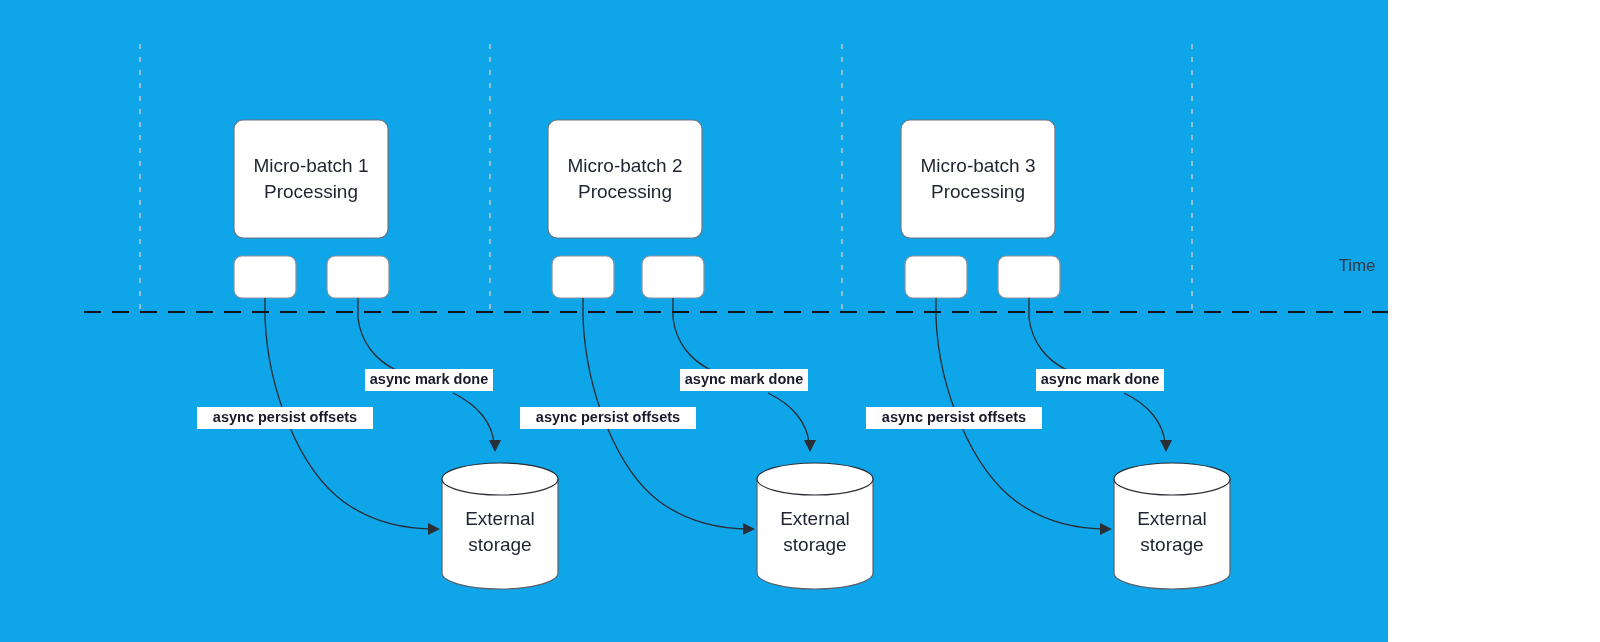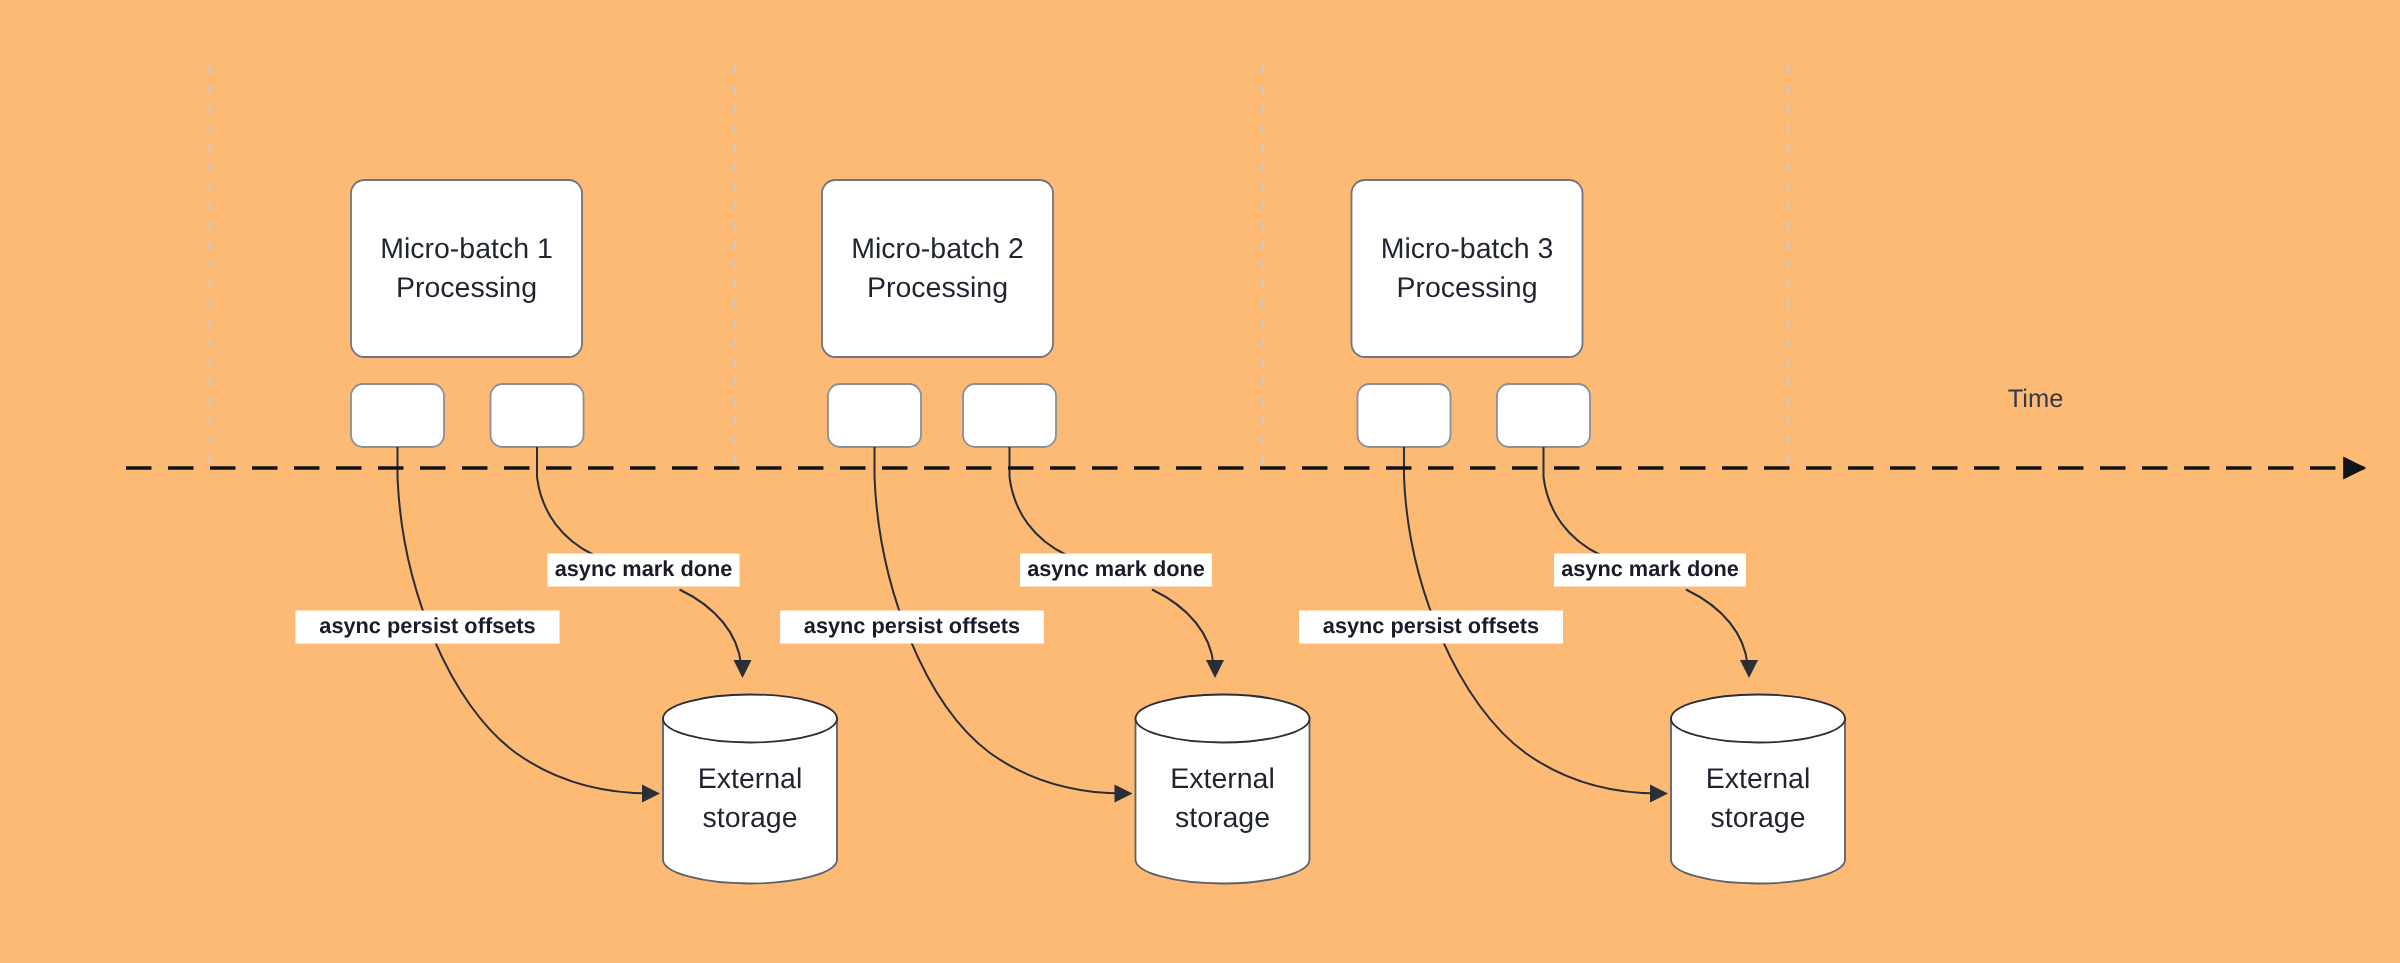--- a/index.html
+++ b/index.html
@@ -6,23 +6,23 @@
   html, body {
     margin: 0;
     padding: 0;
     background: #ffffff;
   }
   body {
     font-family: "Liberation Sans", sans-serif;
   }
   #diagram-root {
     position: relative;
-    width: 1600px;
+    width: 1388px;
     height: 642px;
-    background: #fdba74;
+    background: #0ea5e9;
     overflow: hidden;
   }
   svg.canvas {
     position: absolute;
     top: 0;
     left: 0;
     width: 1600px;
     height: 642px;
   }
   .node-text {

